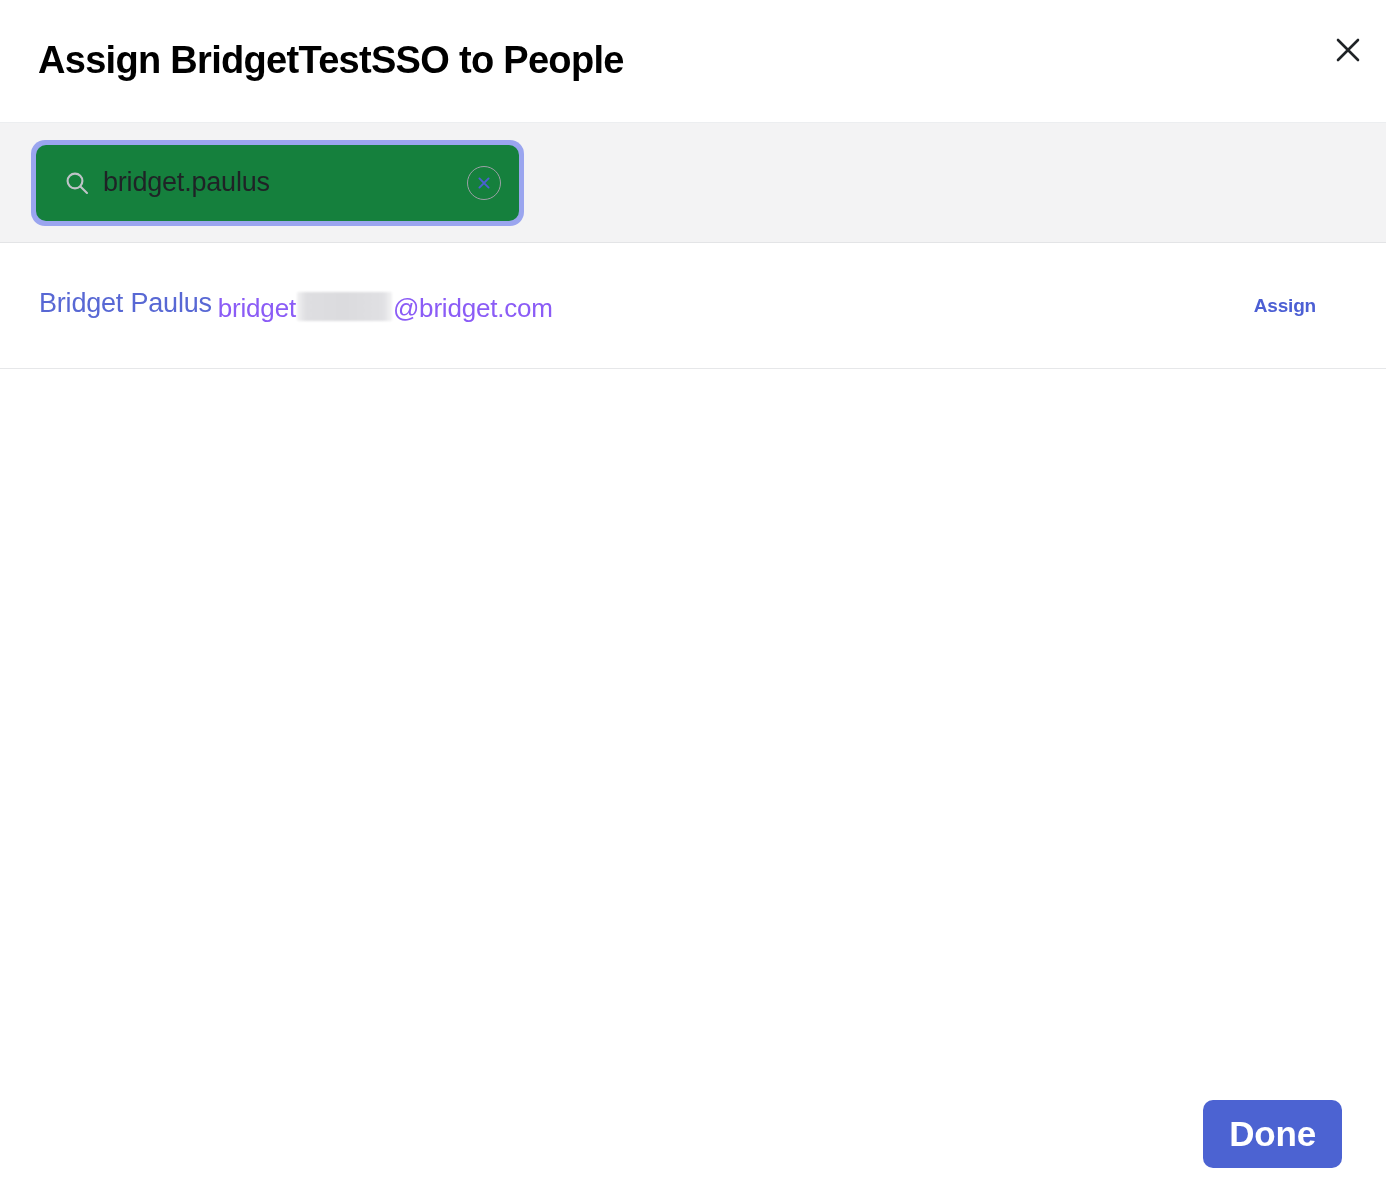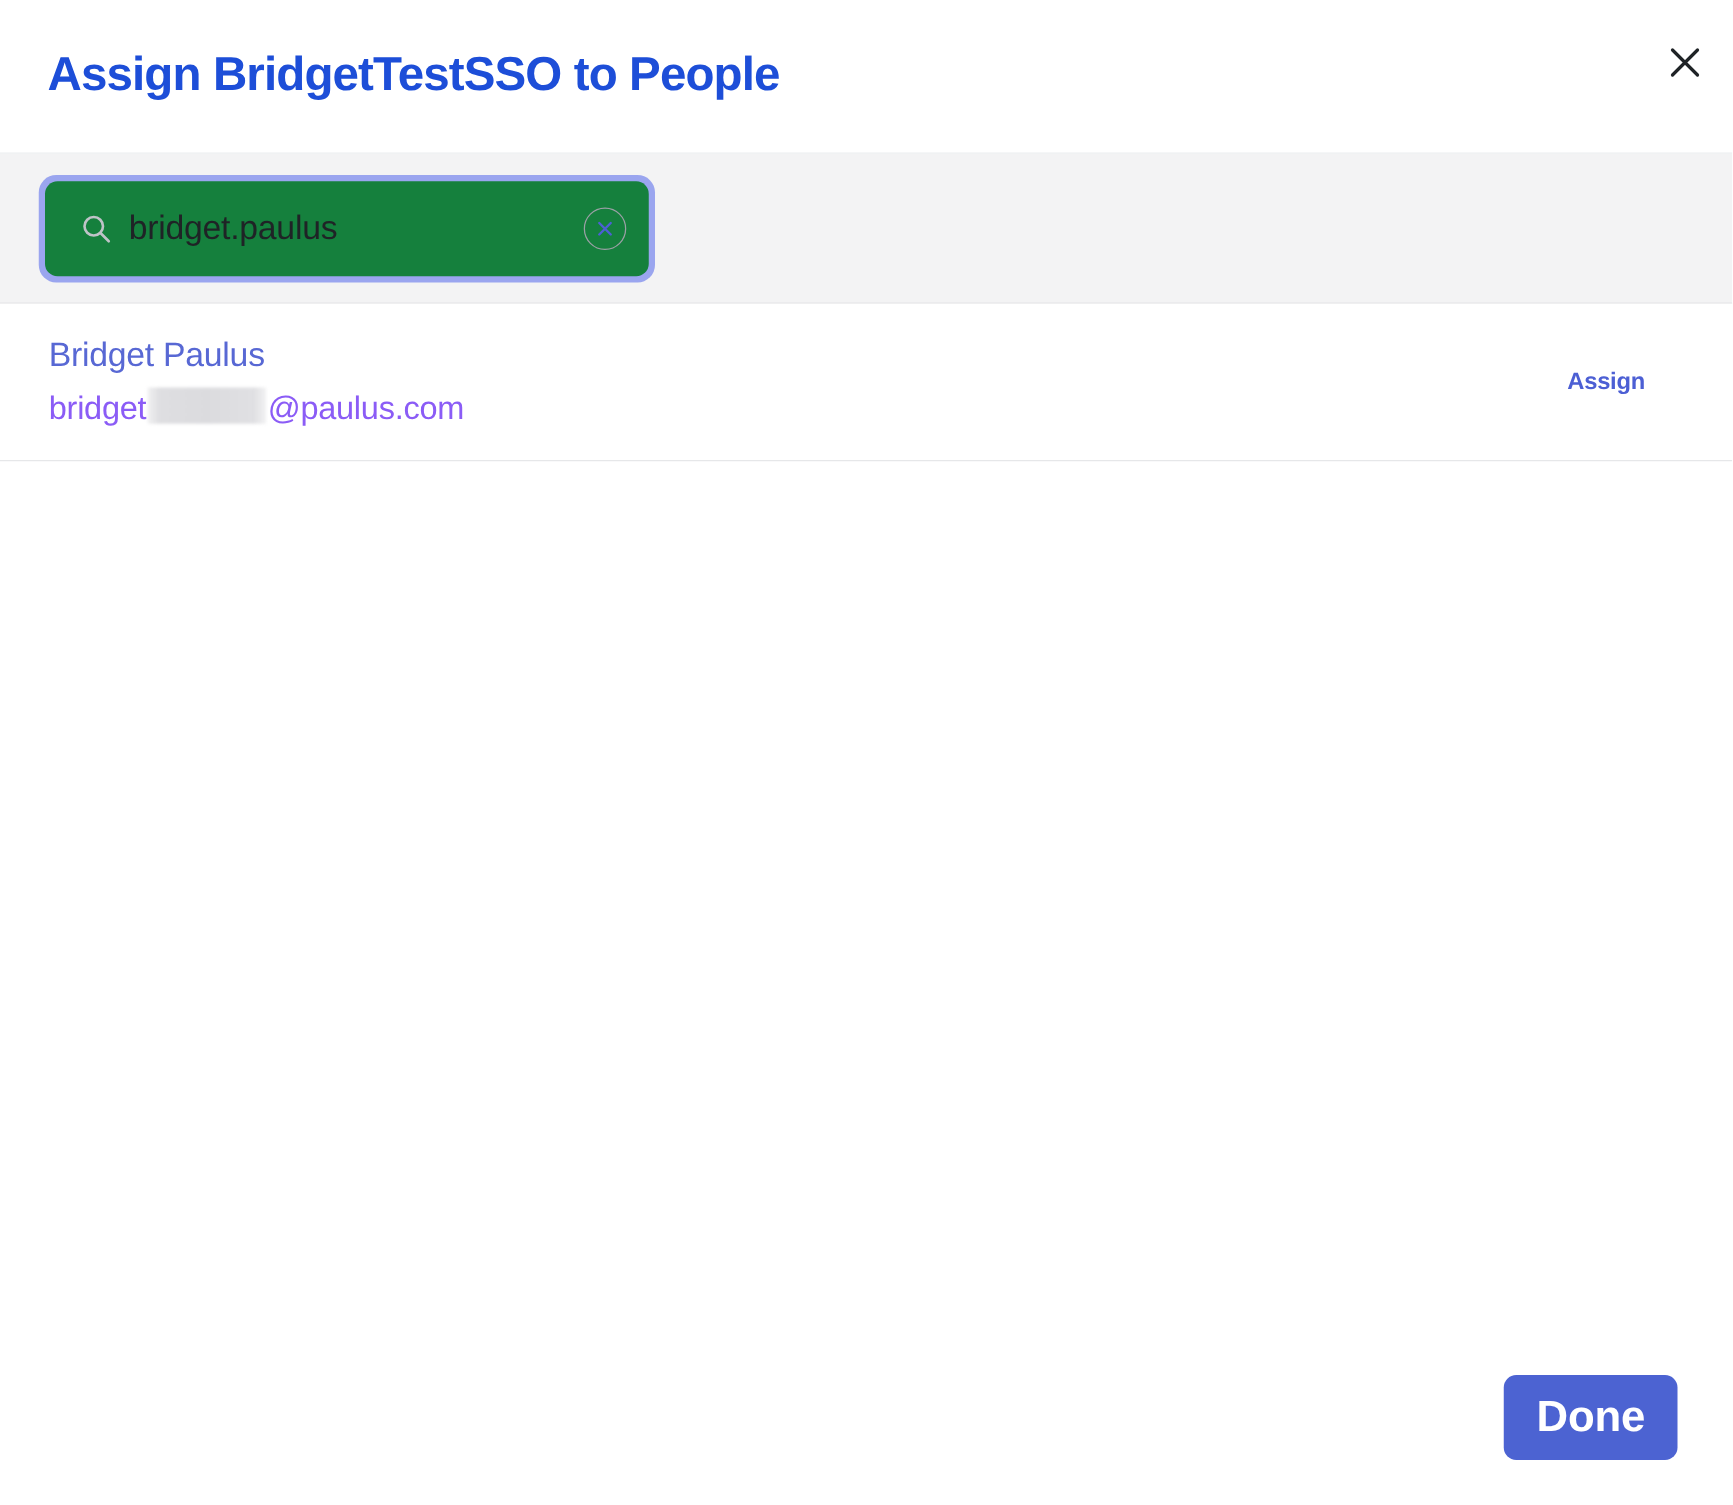--- a/index.html
+++ b/index.html
@@ -30,21 +30,21 @@
     background: #ffffff;
     border-bottom: 1px solid #eceef0;
     display: flex;
     align-items: center;
   }
 
   .modal-title {
     font-size: 38px;
     font-weight: bold;
     letter-spacing: -0.7px;
-    color: #1d4ed8;
+    color: #000000;
     margin-left: 38px;
     line-height: 1.1;
     white-space: nowrap;
   }
 
   .close-button {
     position: absolute;
     top: 29px;
     right: 17px;
     width: 42px;
@@ -143,21 +143,21 @@
     align-items: center;
     justify-content: space-between;
     height: 126px;
     padding: 0 70px 0 39px;
     border-bottom: 1px solid #e6e7e9;
     background: #ffffff;
   }
 
   .result-info {
     display: flex;
-    flex-direction: column;
+    flex-direction: row;
     justify-content: center;
     gap: 6px;
   }
 
   .result-name {
     font-size: 27px;
     color: #5868d4;
     letter-spacing: -0.2px;
     line-height: 1.15;
     cursor: pointer;
@@ -273,21 +273,21 @@
   </div>
 
   <div class="results-area">
 
     <div class="result-row">
       <div class="result-info">
         <a class="result-name">Bridget Paulus</a>
         <div class="result-email">
           <span>bridget</span>
           <span class="redaction"></span>
-          <span>@paulus.com</span>
+          <span>@bridget.com</span>
         </div>
       </div>
 
       <a class="assign-link">Assign</a>
     </div>
 
   </div>
 
   <div class="modal-footer">
     <button class="done-button">Done</button>

